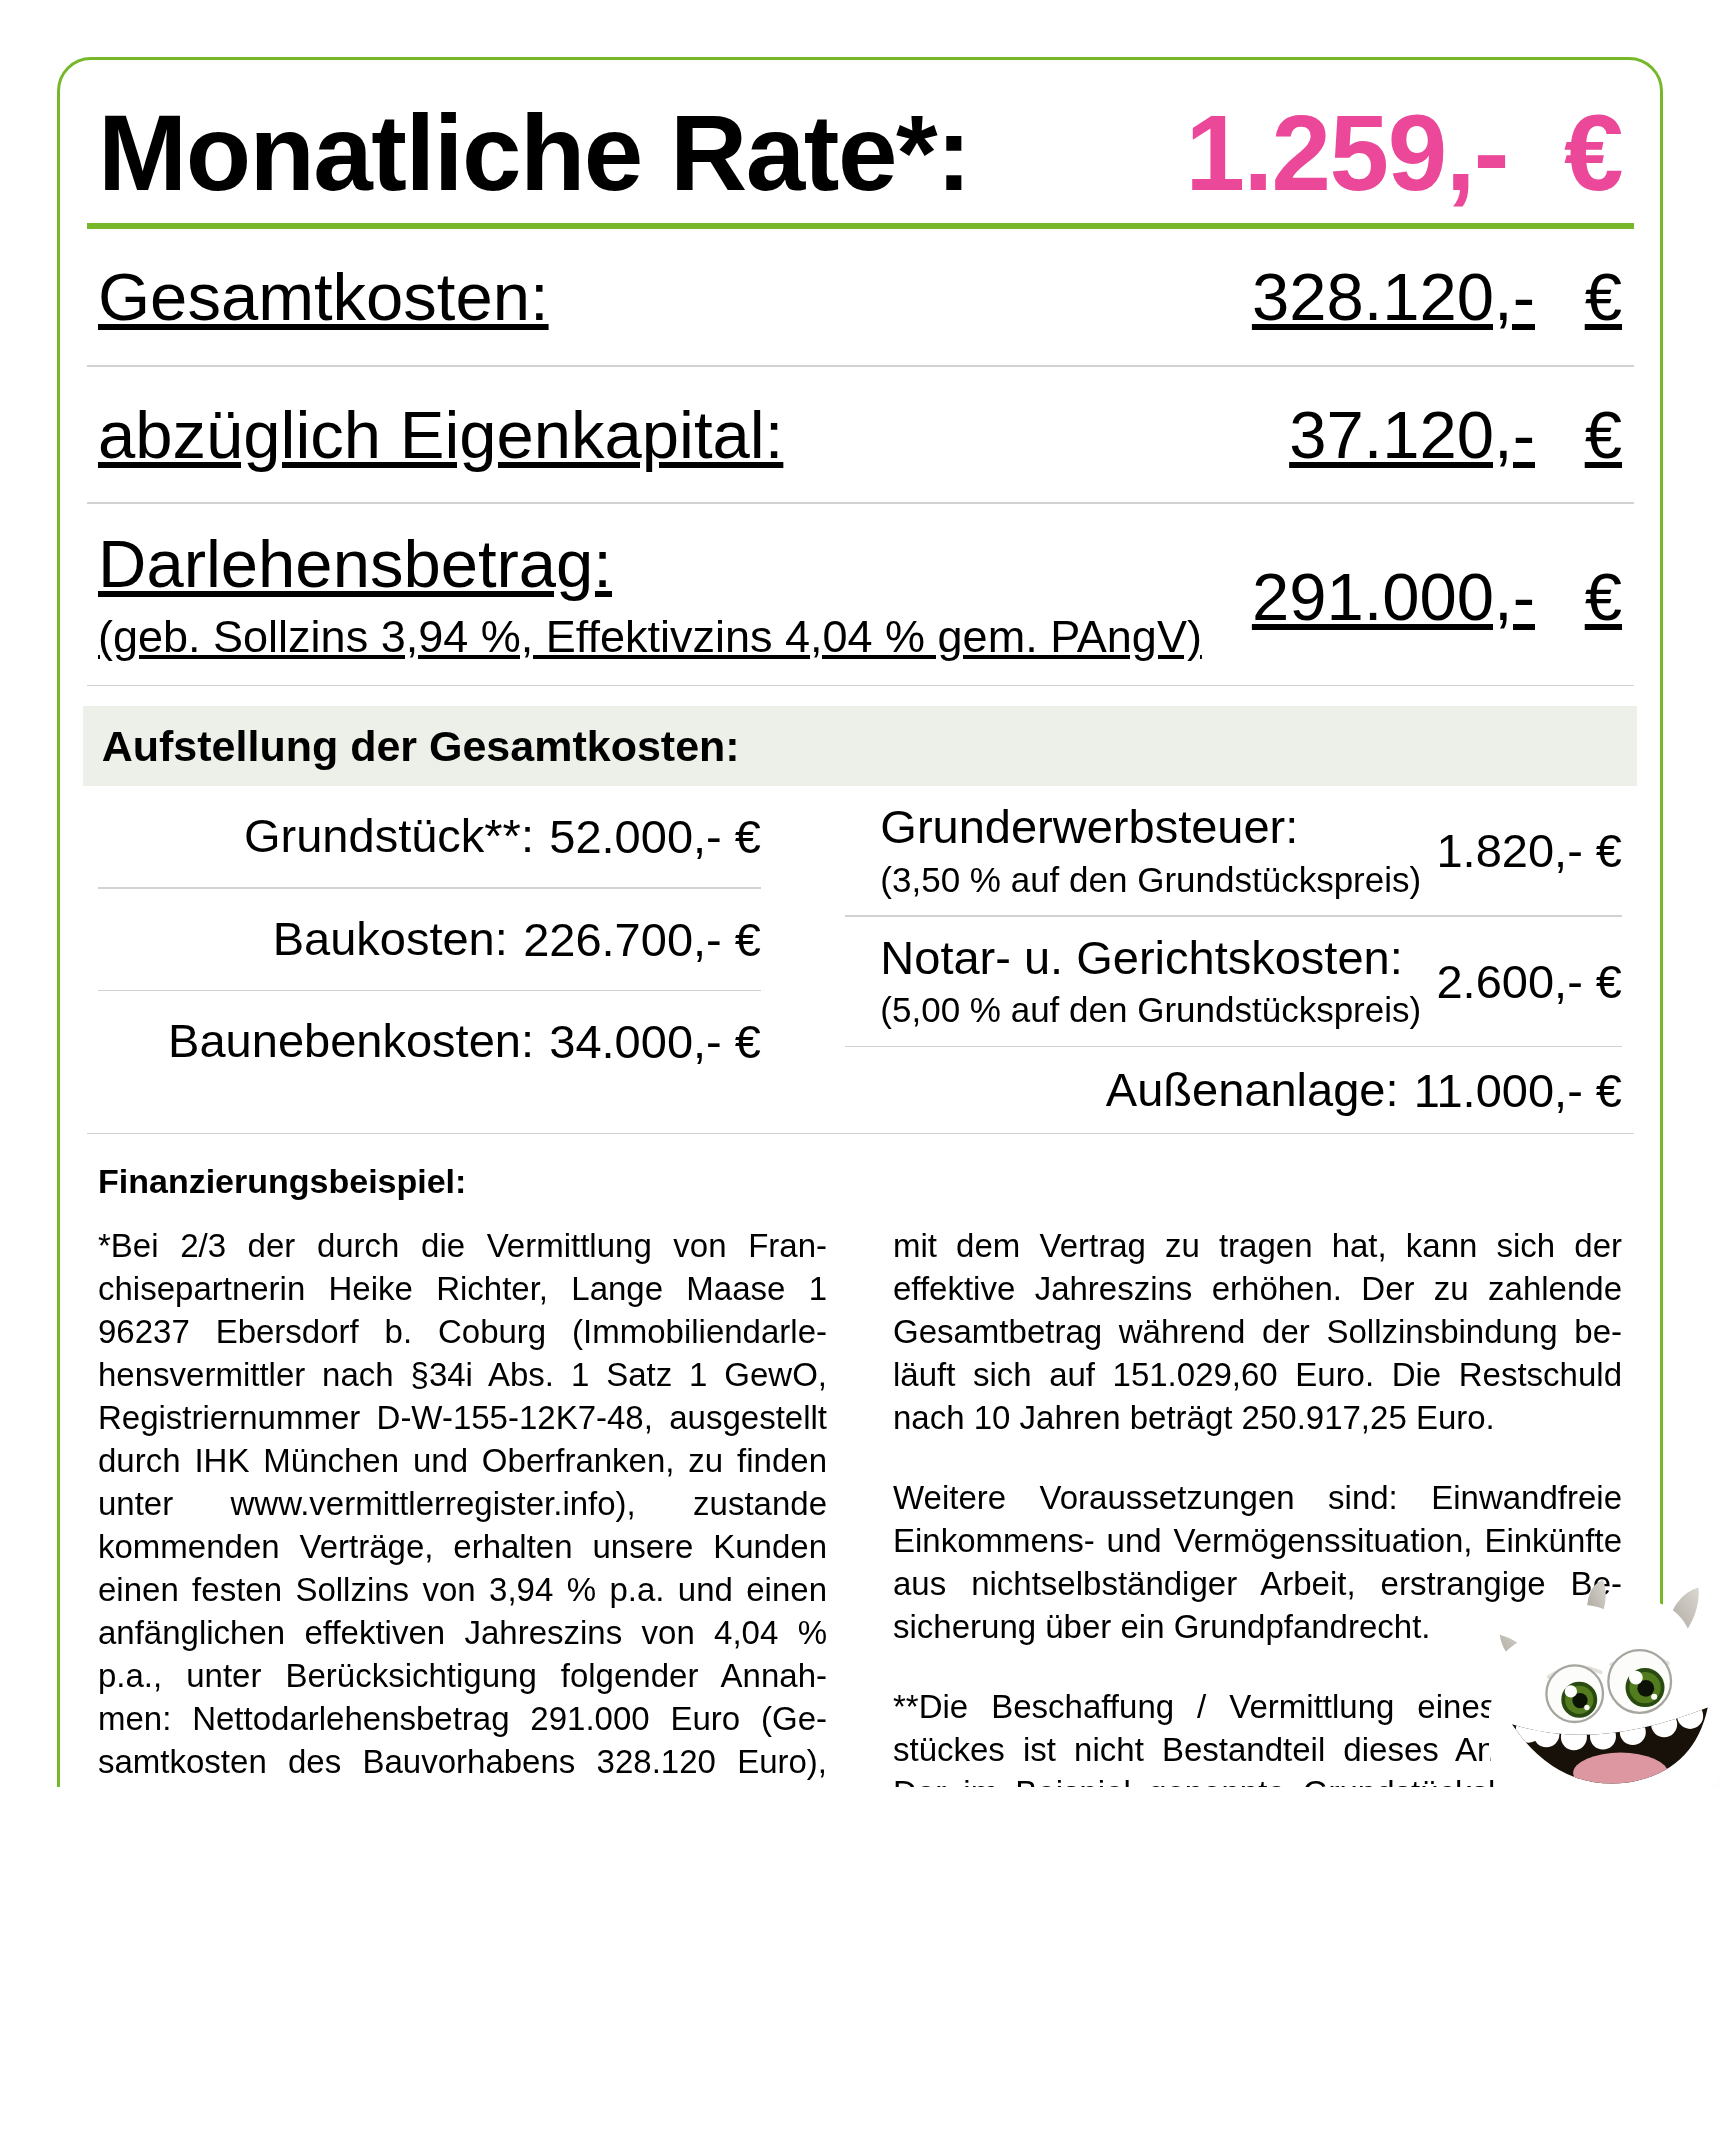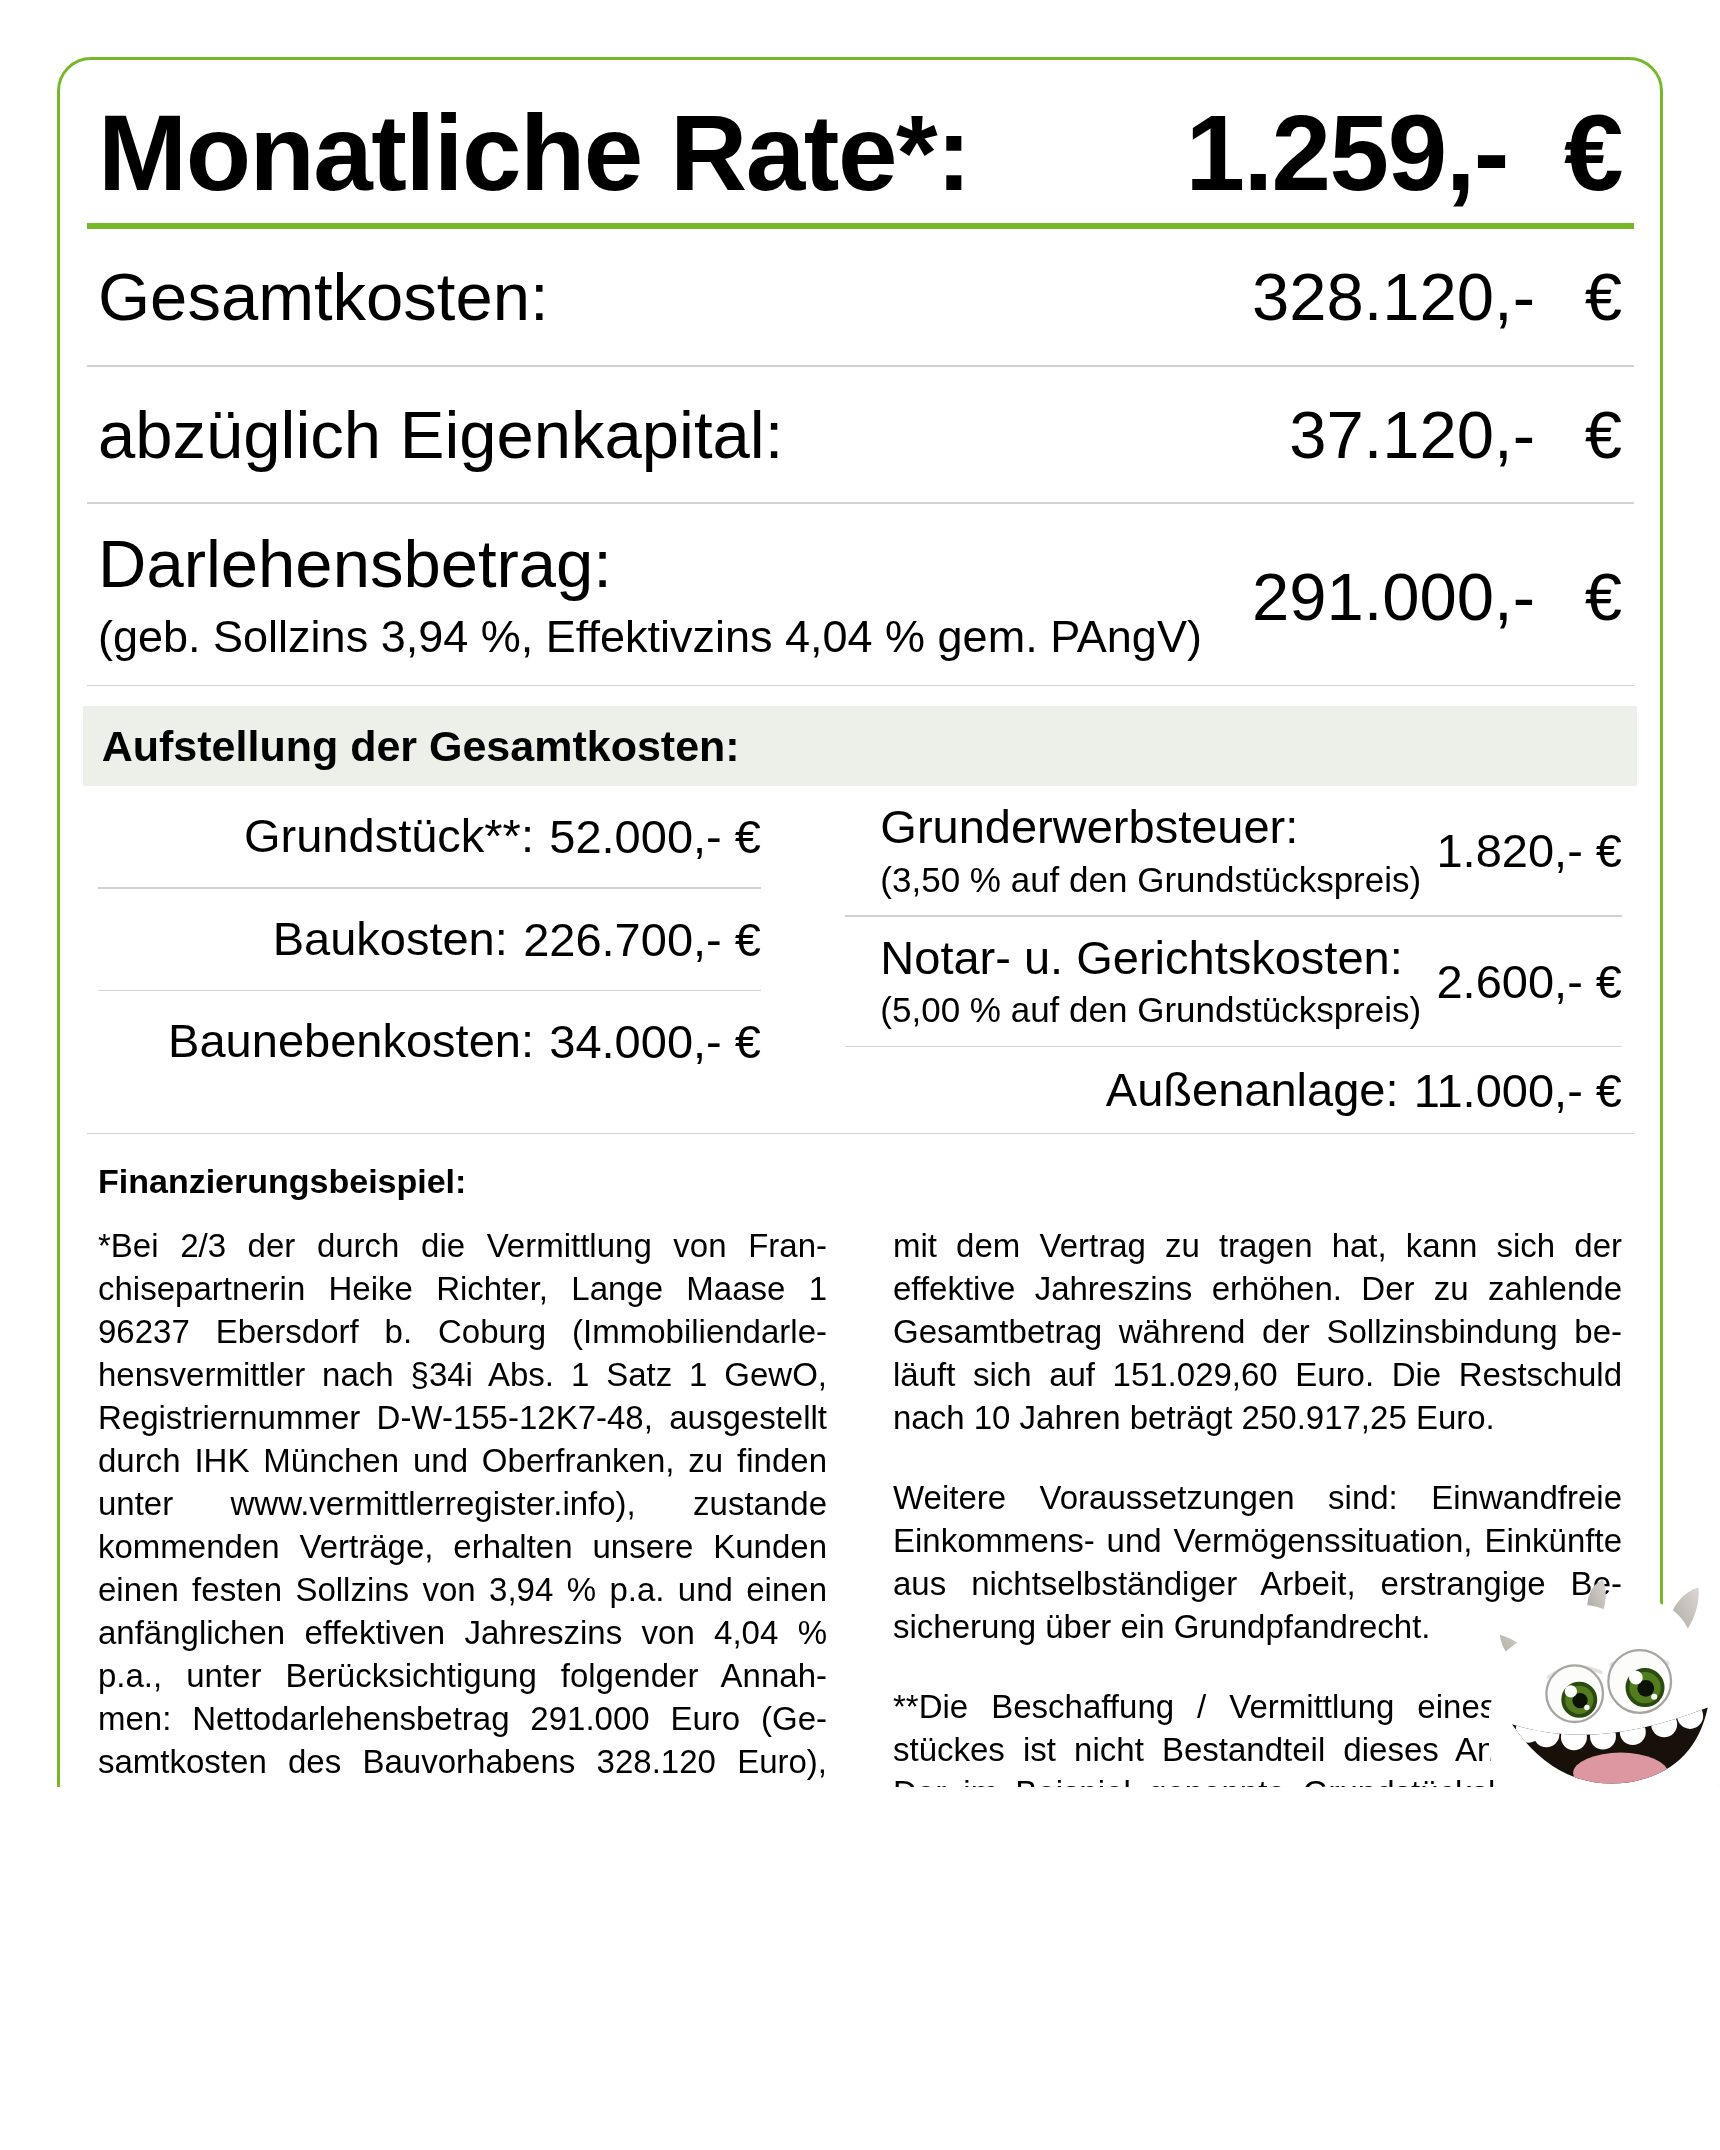--- a/index.html
+++ b/index.html
@@ -3,26 +3,26 @@
 <meta charset="utf-8">
 <style>
   html,body{margin:0;padding:0;background:#fff;}
   .page{position:relative;width:1720px;height:1787px;background:#fff;overflow:hidden;
         font-family:"Liberation Sans","DejaVu Sans",sans-serif;color:#000;}
   .frame{position:absolute;left:57px;top:57px;width:1606px;height:2038px;box-sizing:border-box;
          border:3.8px solid #76b82a;border-radius:34px;padding:37px 38px 0;}
   
   .header{display:flex;justify-content:space-between;align-items:baseline;
           font-weight:700;font-size:107px;letter-spacing:-1.5px;line-height:1.06;white-space:nowrap;}
-  .h-val{color:#000000;display:flex;align-items:baseline;}
+  .h-val{color:#ec4899;display:flex;align-items:baseline;}
   .h-eur{width:64px;margin-left:50px;text-align:right;}
   .green-rule{height:6.9px;background:#76b82a;margin:12.2px -11.5px 0;}
   
   .srow{display:flex;justify-content:space-between;align-items:center;
-        padding:31px 0;font-size:67px;line-height:1.1;}
+        padding:31px 0;font-size:67px;line-height:1.1;text-decoration:underline;}
   .srow .sub{font-size:45px;line-height:1.3;margin-top:7.6px;}
   .srow .val{display:flex;align-items:baseline;white-space:nowrap;}
   .srow .eur{width:40px;margin-left:47px;text-align:right;}
   .srow.darlehen{padding:23px 0 18.3px;}
   .hr{height:1.5px;background:#d2d2d2;}
   .hr.wide{margin:0 -11.5px;}
   
   .band{margin:20px -15.3px 0;background:#edf0e9;padding:15.3px 19px;font-size:43px;font-weight:700;}
   .cost-cols{display:flex;justify-content:space-between;}
   .col-left{width:43.5%;}

